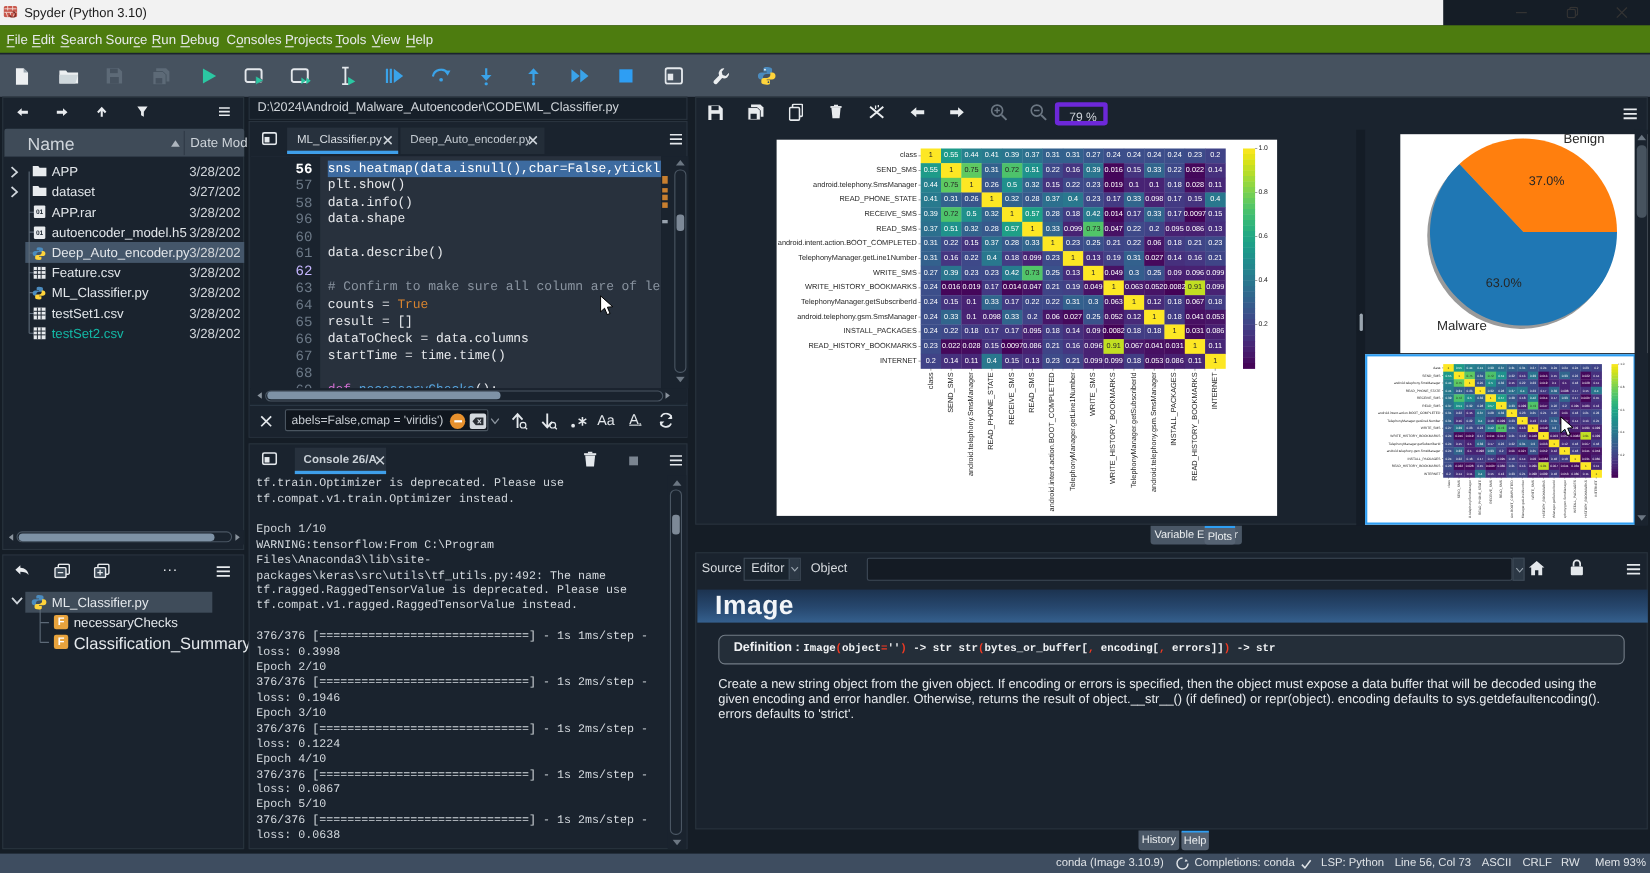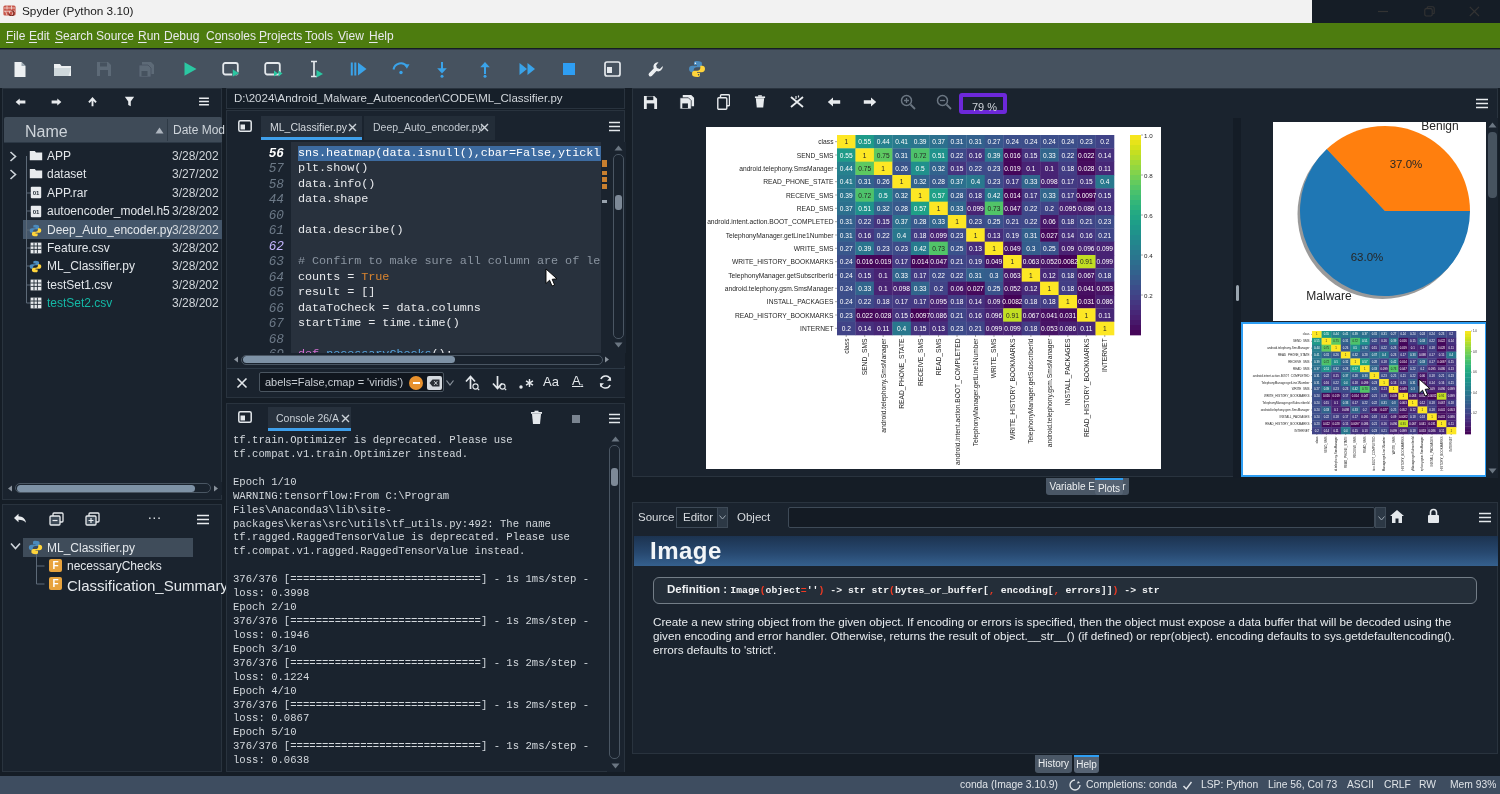--- a/index.html
+++ b/index.html
@@ -26,21 +26,21 @@
 
 #breadcrumb { left:226px; top:88px; width:399px; height:21px; background:#161f29; border:1px solid #29333e; color:#d2d7dc; font-size:11.5px; }
 #editorpanel { left:226px; top:110px; width:399px; height:288px; }
 #consolepanel { left:226px; top:403px; width:399px; height:369px; }
 
 #plotspanel { left:632px; top:88px; width:866px; height:389px; }
 #helppanel { left:632px; top:502px; width:866px; height:252px; }
 .ptab { position:absolute; height:17px; border-radius:0 0 3px 3px; color:#eceff1; font-size:10px; text-align:center; white-space:nowrap; overflow:hidden; }
 
 .codeline { position:absolute; white-space:pre; font-family:"Liberation Mono", monospace; font-size:11.8px; letter-spacing:-0.05px; }
-.gut { position:absolute; width:44px; text-align:right; font-family:"Liberation Mono", monospace; font-size:12.8px; color:#6c7987;font-style:italic; }
+.gut { position:absolute; width:44px; text-align:right; font-family:"Liberation Mono", monospace; font-size:12.8px; color:#6c7987; }
 </style></head>
 <body>
 
 <div id="titlebar">
   <svg class="icon" style="left:3px;top:5px" width="13" height="11" viewBox="0 0 13 11">
     <rect x="0.4" y="0.4" width="12.2" height="10.2" rx="1.6" fill="#c8584c"></rect>
     <path d="M1 3 h11 M1 6.2 h11 M4 0.5 v4 M8.5 0.5 v4 M2.5 6.2 l1.5 4 M6.5 6.2 v4.2 M10.5 6.2 l-1.5 4.2" stroke="#f3ded9" stroke-width="0.8" fill="none"></path>
     <path d="M6 8.3 a2.5 2.5 0 1 0 2.5 -2.5" stroke="#7a2a22" stroke-width="1.1" fill="none"></path>
   </svg>
   <span class="title">Spyder (Python 3.10)</span>
@@ -337,21 +337,21 @@
 
 <div class="abs" style="left:1px;top:31px;width:373px;height:211px;background:#28313d;overflow:hidden;">
   <div style="position:absolute;left:0;top:0;width:63px;height:211px;background:#1a232e;"></div>
   <div style="position:absolute;left:70px;top:3.7px;width:304px;height:15.5px;background:#3d6ba0;"></div>
   <div class="gut" style="left:12px;top:3.7px;color:#ffffff;font-weight:bold;">56</div>
 <div class="codeline" style="left:70px;top:3.7px;"><span style="color:#ffffff">sns.heatmap(data.isnull(),cbar=False,ytickl</span></div>
 <div class="gut" style="left:12px;top:19.2px;color:#6c7987;">57</div>
 <div class="codeline" style="left:70px;top:19.2px;"><span style="color:#e8eaed">plt.show()</span></div>
 <div class="gut" style="left:12px;top:34.7px;color:#6c7987;">58</div>
 <div class="codeline" style="left:70px;top:34.7px;"><span style="color:#e8eaed">data.info()</span></div>
-<div class="gut" style="left:12px;top:50.2px;color:#6c7987;">44</div>
+<div class="gut" style="left:12px;top:50.2px;color:#6c7987;">96</div>
 <div class="codeline" style="left:70px;top:50.2px;"><span style="color:#e8eaed">data.shape</span></div>
 <div class="gut" style="left:12px;top:65.7px;color:#6c7987;">60</div>
 <div class="gut" style="left:12px;top:81.2px;color:#6c7987;">61</div>
 <div class="codeline" style="left:70px;top:81.2px;"><span style="color:#e8eaed">data.describe()</span></div>
 <div class="gut" style="left:12px;top:96.7px;color:#c4b5fd;">62</div>
 <div class="gut" style="left:12px;top:112.2px;color:#6c7987;">63</div>
 <div class="codeline" style="left:70px;top:112.2px;"><span style="color:#8a94a0"># Confirm to make sure all column are of le</span></div>
 <div class="gut" style="left:12px;top:127.7px;color:#6c7987;">64</div>
 <div class="codeline" style="left:70px;top:127.7px;"><span style="color:#e8eaed">counts = </span><span style="color:#d9842f">True</span></div>
 <div class="gut" style="left:12px;top:143.2px;color:#6c7987;">65</div>
@@ -434,21 +434,21 @@
       </svg>
 </div>
 </div>
 
 <div id="consolepanel" class="panel">
     <svg class="icon" style="left:11px;top:7px" width="14" height="12" viewBox="0 0 14 12">
       <rect x="0.8" y="0.8" width="12.4" height="10.4" rx="1.5" fill="none" stroke="#e4e8ec" stroke-width="1.5"></rect>
       <rect x="2.5" y="4.5" width="4.5" height="5" fill="#e4e8ec"></rect>
     </svg>
 <div class="abs" style="left:41px;top:3px;width:83px;height:24px;background:#27313d;border-bottom:3px solid #3f9fea;">
-  <span style="position:absolute;left:8px;top:5px;font-size:10.5px;color:#c9d0d7;white-space:nowrap;">Console 26/A</span>
+  <span style="position:absolute;left:8px;top:5px;font-size:10.5px;color:#c9d0d7;white-space:nowrap;font-weight:bold;">Console 26/A</span>
   <svg class="icon" style="left:73px;top:7px" width="9" height="9" viewBox="0 0 9 9">
         <path d="M1 1 L8 8 M8 1 L1 8" stroke="#cdd3d9" stroke-width="1.4"></path>
       </svg>
 </div>
 <svg class="icon" style="left:303px;top:6px" width="13" height="15" viewBox="0 0 13 15">
       <path d="M2 4 h9 l-1 10 h-7 z" fill="#e4e8ec"></path>
       <rect x="1" y="2" width="11" height="1.8" fill="#e4e8ec"></rect>
       <rect x="4.5" y="0.7" width="4" height="1.6" fill="#e4e8ec"></rect>
     </svg>
 <div class="abs" style="left:345px;top:11px;width:8px;height:8px;background:#7a8490;"></div>

